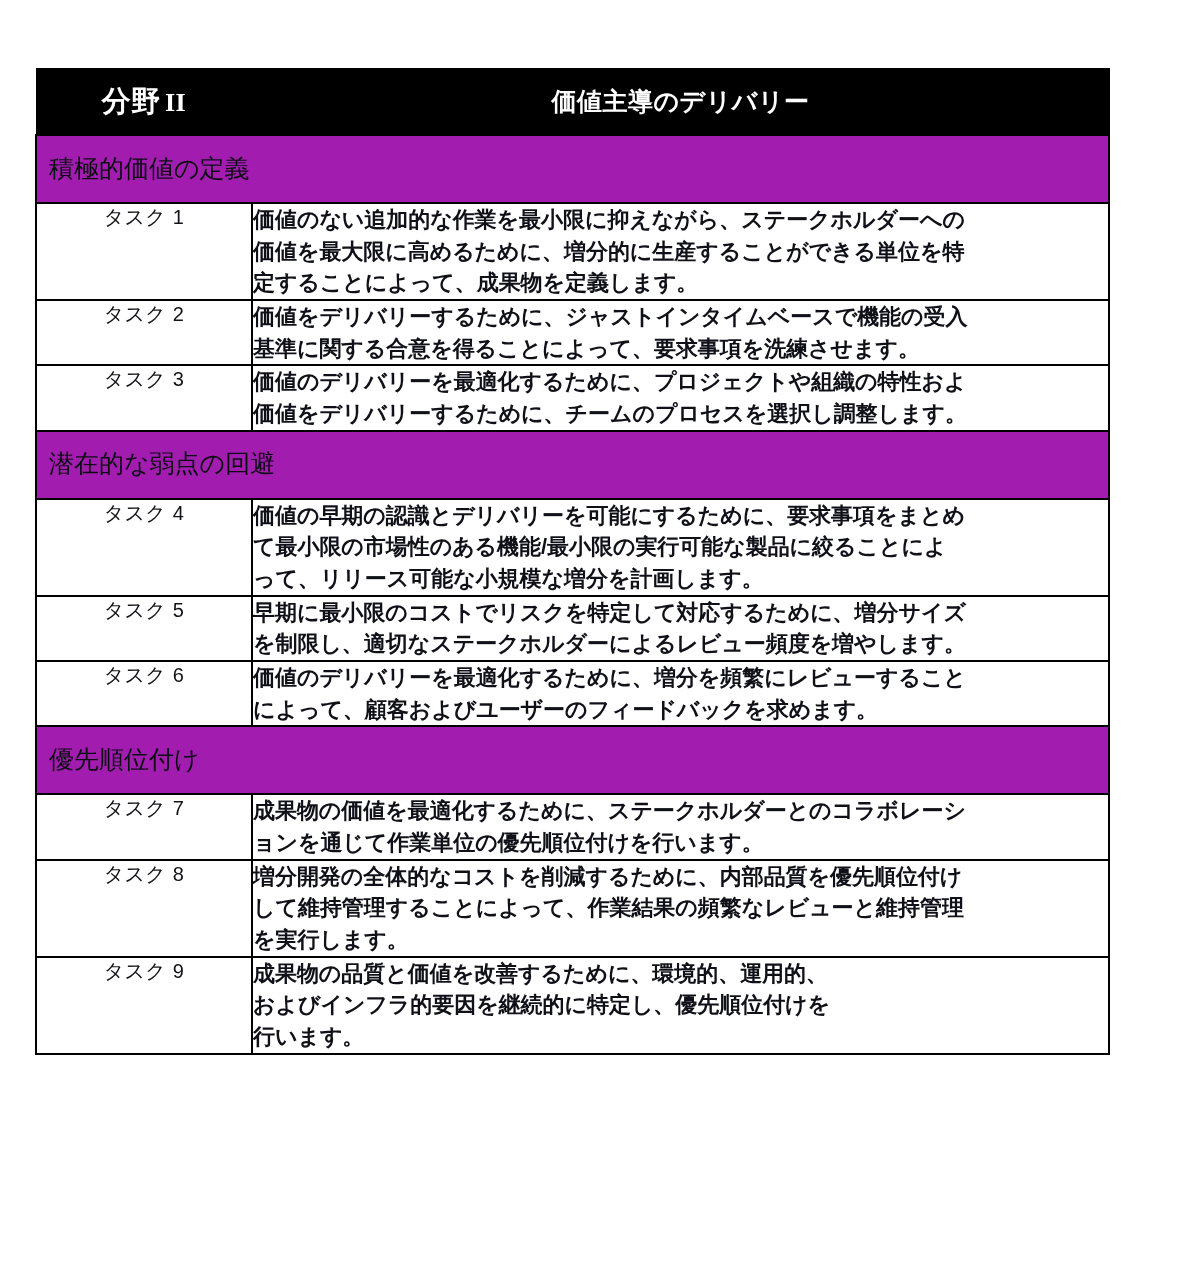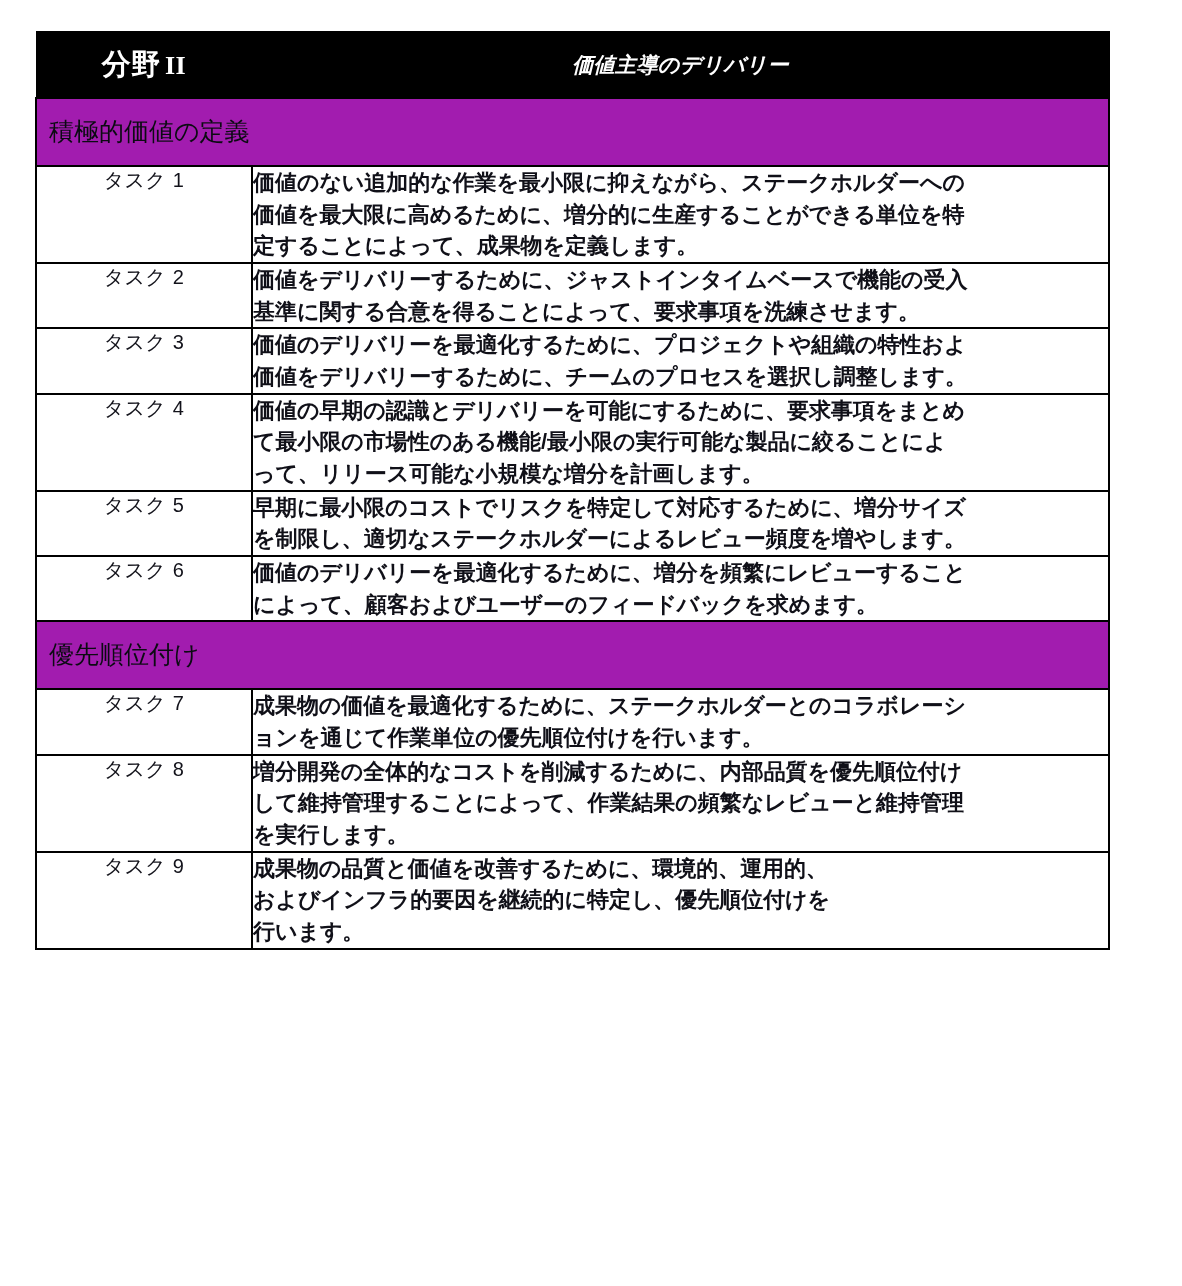--- a/index.html
+++ b/index.html
@@ -14,21 +14,21 @@
     font-family: "Liberation Sans", "DejaVu Sans", sans-serif;
     color: #0b0b12;
     -webkit-font-smoothing: antialiased;
   }
 
   .page {
     position: relative;
     width: 1182px;
     height: 1286px;
     box-sizing: border-box;
-    padding: 31px 74px 28px 35px;
+    padding: 68px 74px 28px 35px;
   }
 
   table.domain-table {
     width: 1073px;
     border-collapse: collapse;
     table-layout: fixed;
     background: #ffffff;
   }
 
   col.col-task  { width: 216px; }
@@ -51,23 +51,22 @@
     border-right: 3px solid #ffffff;
   }
   th.header-domain .numeral {
     font-family: "Liberation Serif", "DejaVu Serif", serif;
     font-weight: bold;
     font-size: 26px;
     padding-left: 4px;
   }
   th.header-title {
     text-align: center;
-    font-size: 21px;
+    font-size: 25px;
     letter-spacing: 0.01em;
-    font-style: italic;
   }
 
   
   tr.section-row > td {
     background: #a21caf;
     color: #0b0b12;
     font-size: 25px;
     font-weight: normal;
     border-left: 2px solid #000000;
     border-right: 2px solid #000000;
@@ -146,20 +145,23 @@
             <span class="line">基準に関する合意を得ることによって、要求事項を洗練させます。</span>
           </td>
         </tr>
         <tr class="task-row">
           <td class="task-label"><span>タスク</span><span class="tnum">3</span></td>
           <td class="task-body">
             <span class="line">価値のデリバリーを最適化するために、プロジェクトや組織の特性およ</span>
             <span class="line">価値をデリバリーするために、チームのプロセスを選択し調整します。</span>
           </td>
         </tr>
+        <tr class="section-row">
+          <td colspan="2">潜在的な弱点の回避</td>
+        </tr>
         <tr class="task-row">
           <td class="task-label"><span>タスク</span><span class="tnum">4</span></td>
           <td class="task-body">
             <span class="line">価値の早期の認識とデリバリーを可能にするために、要求事項をまとめ</span>
             <span class="line">て最小限の市場性のある機能/最小限の実行可能な製品に絞ることによ</span>
             <span class="line">って、リリース可能な小規模な増分を計画します。</span>
           </td>
         </tr>
         <tr class="task-row">
           <td class="task-label"><span>タスク</span><span class="tnum">5</span></td>

